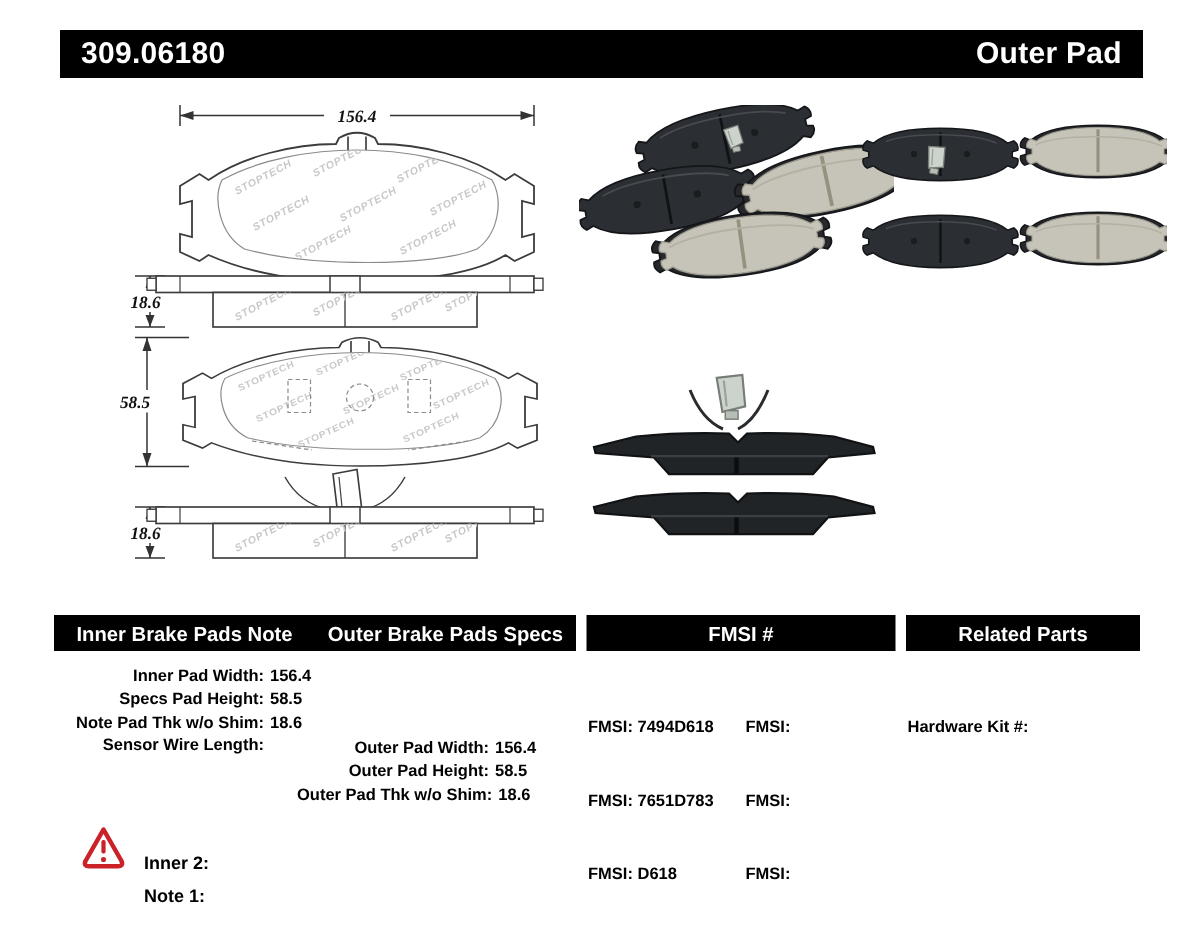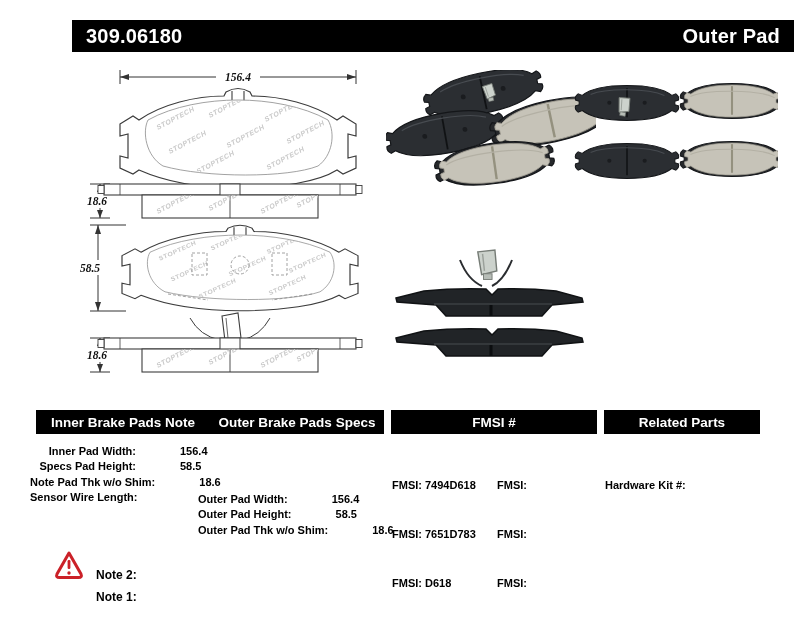--- a/index.html
+++ b/index.html
@@ -1,31 +1,31 @@
 <!DOCTYPE html>
 <html><head>
 <meta charset="utf-8">
 <style>
   html,body{margin:0;padding:0;background:#fff;}
   .canvas{position:relative;width:800px;height:619px;background:#fff;overflow:hidden;
           font-family:"Liberation Sans",sans-serif;color:#000;}
   
   .header-bar{position:absolute;left:40px;top:20px;width:722px;height:32px;background:#000;
               display:flex;align-items:center;justify-content:space-between;box-sizing:border-box;
-              padding:0 14px;margin-left:32px;}
+              padding:0 14px;}
   .header-bar span{color:#fff;font-weight:bold;font-size:20px;letter-spacing:.2px;}
   
   .abs{position:absolute;}
   
   .thead{position:absolute;top:410px;height:24px;background:#000;color:#fff;display:flex;
          align-items:center;justify-content:center;font-weight:bold;font-size:13.5px;}
   .thead-split{justify-content:space-evenly;}
   .thead-split span{flex:1;text-align:center;}
   .spec-col{position:absolute;top:444px;font-size:11px;font-weight:bold;line-height:15.4px;}
-  .spec-row{display:flex;gap:40px;}
+  .spec-row{display:flex;}
   .spec-label{flex:1;text-align:right;white-space:pre;}
   .spec-value{width:42px;text-align:left;padding-left:4px;white-space:pre;}
   .fmsi-col{position:absolute;top:444px;font-size:11px;font-weight:bold;line-height:16.4px;white-space:pre;}
   .related-col{position:absolute;top:444px;font-size:11px;font-weight:bold;line-height:16.4px;white-space:pre;}
   .note{position:absolute;left:96px;font-size:12px;font-weight:bold;}
   svg text.dim{font-family:"Liberation Serif",serif;font-weight:bold;font-style:italic;
                font-size:11.5px;fill:#111;}
   svg text.wm{font-family:"Liberation Sans",sans-serif;font-weight:bold;font-style:italic;
               font-size:7px;fill:#c9c9c9;letter-spacing:.5px;}
 </style>
@@ -260,15 +260,15 @@
   <div class="related-col" style="left:605px;">
     <div>Hardware Kit #:</div>
   </div>
 
   <svg class="abs" style="left:54px;top:550px;" width="30" height="30" viewBox="0 0 30 30">
     <path d="M15,3 L27,24 Q28.5,27.5 24.5,27.5 L5.5,27.5 Q1.5,27.5 3,24 Z" fill="#fff" stroke="#cb2128" stroke-width="3" stroke-linejoin="round"></path>
     <rect x="13.6" y="10" width="2.8" height="9" rx="1.2" fill="#cb2128"></rect>
     <circle cx="15" cy="23" r="1.7" fill="#cb2128"></circle>
   </svg>
   <div class="note" style="top:550px;margin-top:40px;">Note 1:</div>
-  <div class="note" style="top:568px;">Note 2:</div>
+  <div class="note" style="top:568px;">Inner 2:</div>
 
 </div>
 
 </body></html>

